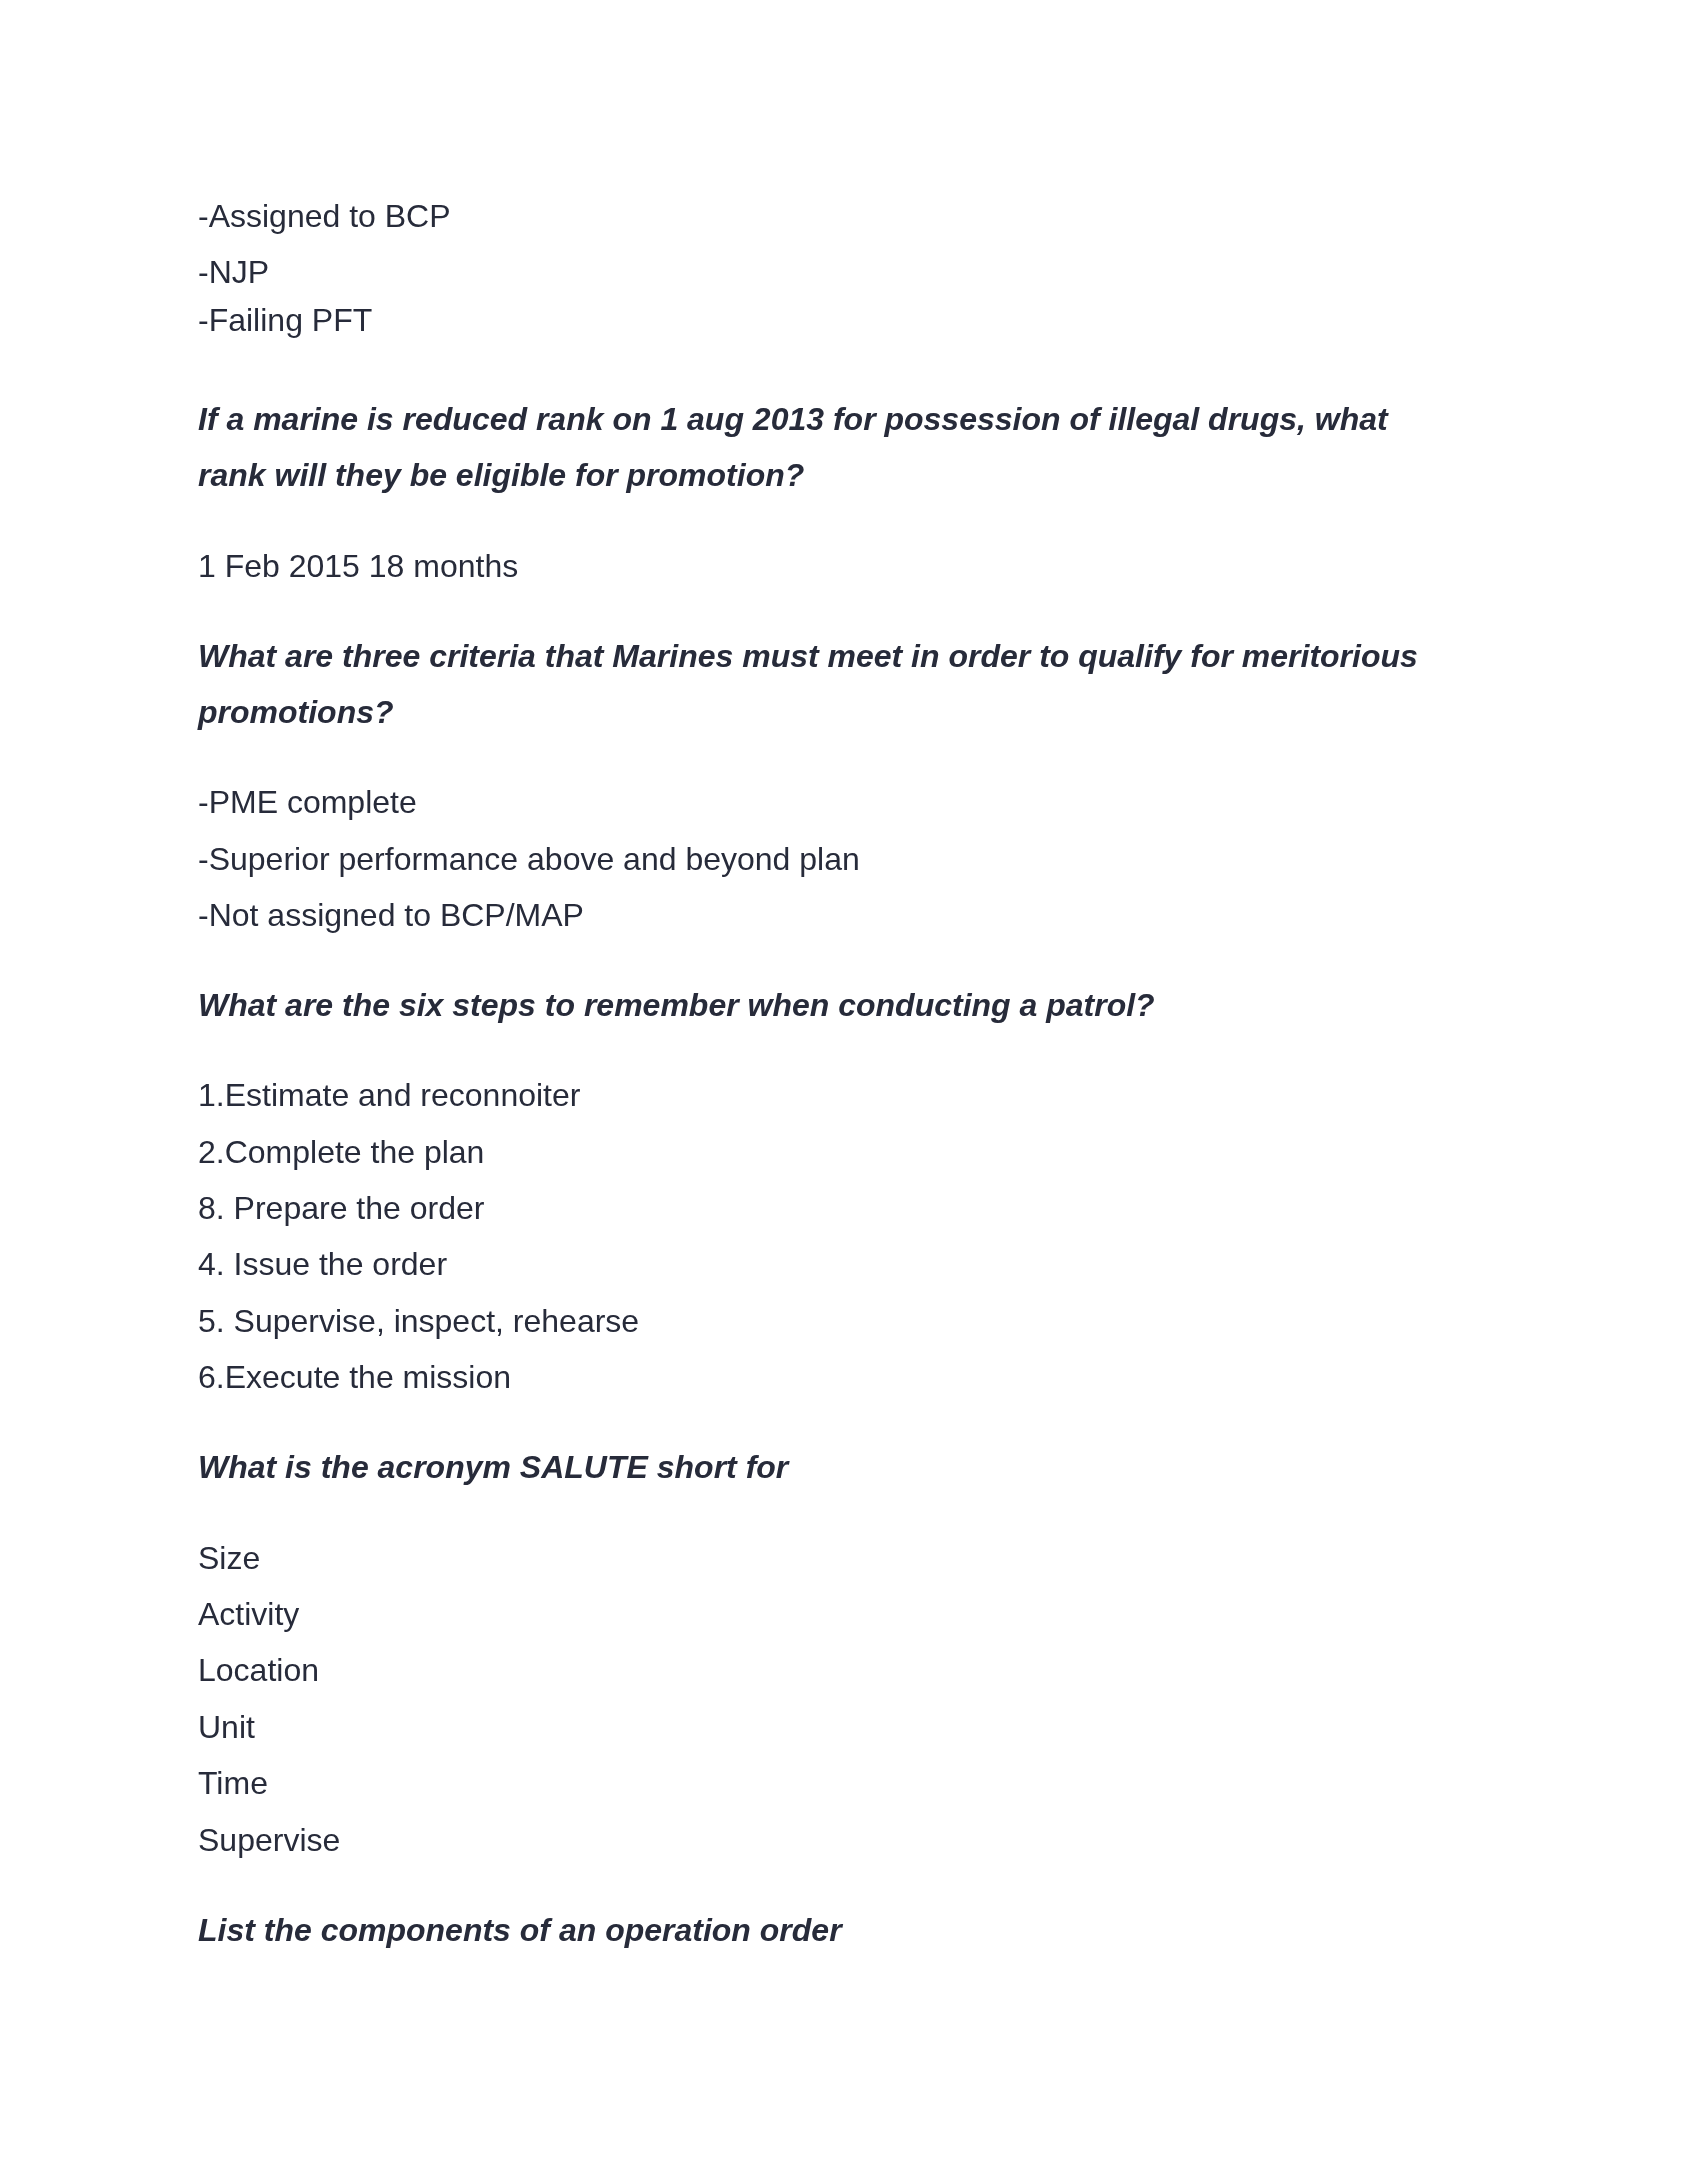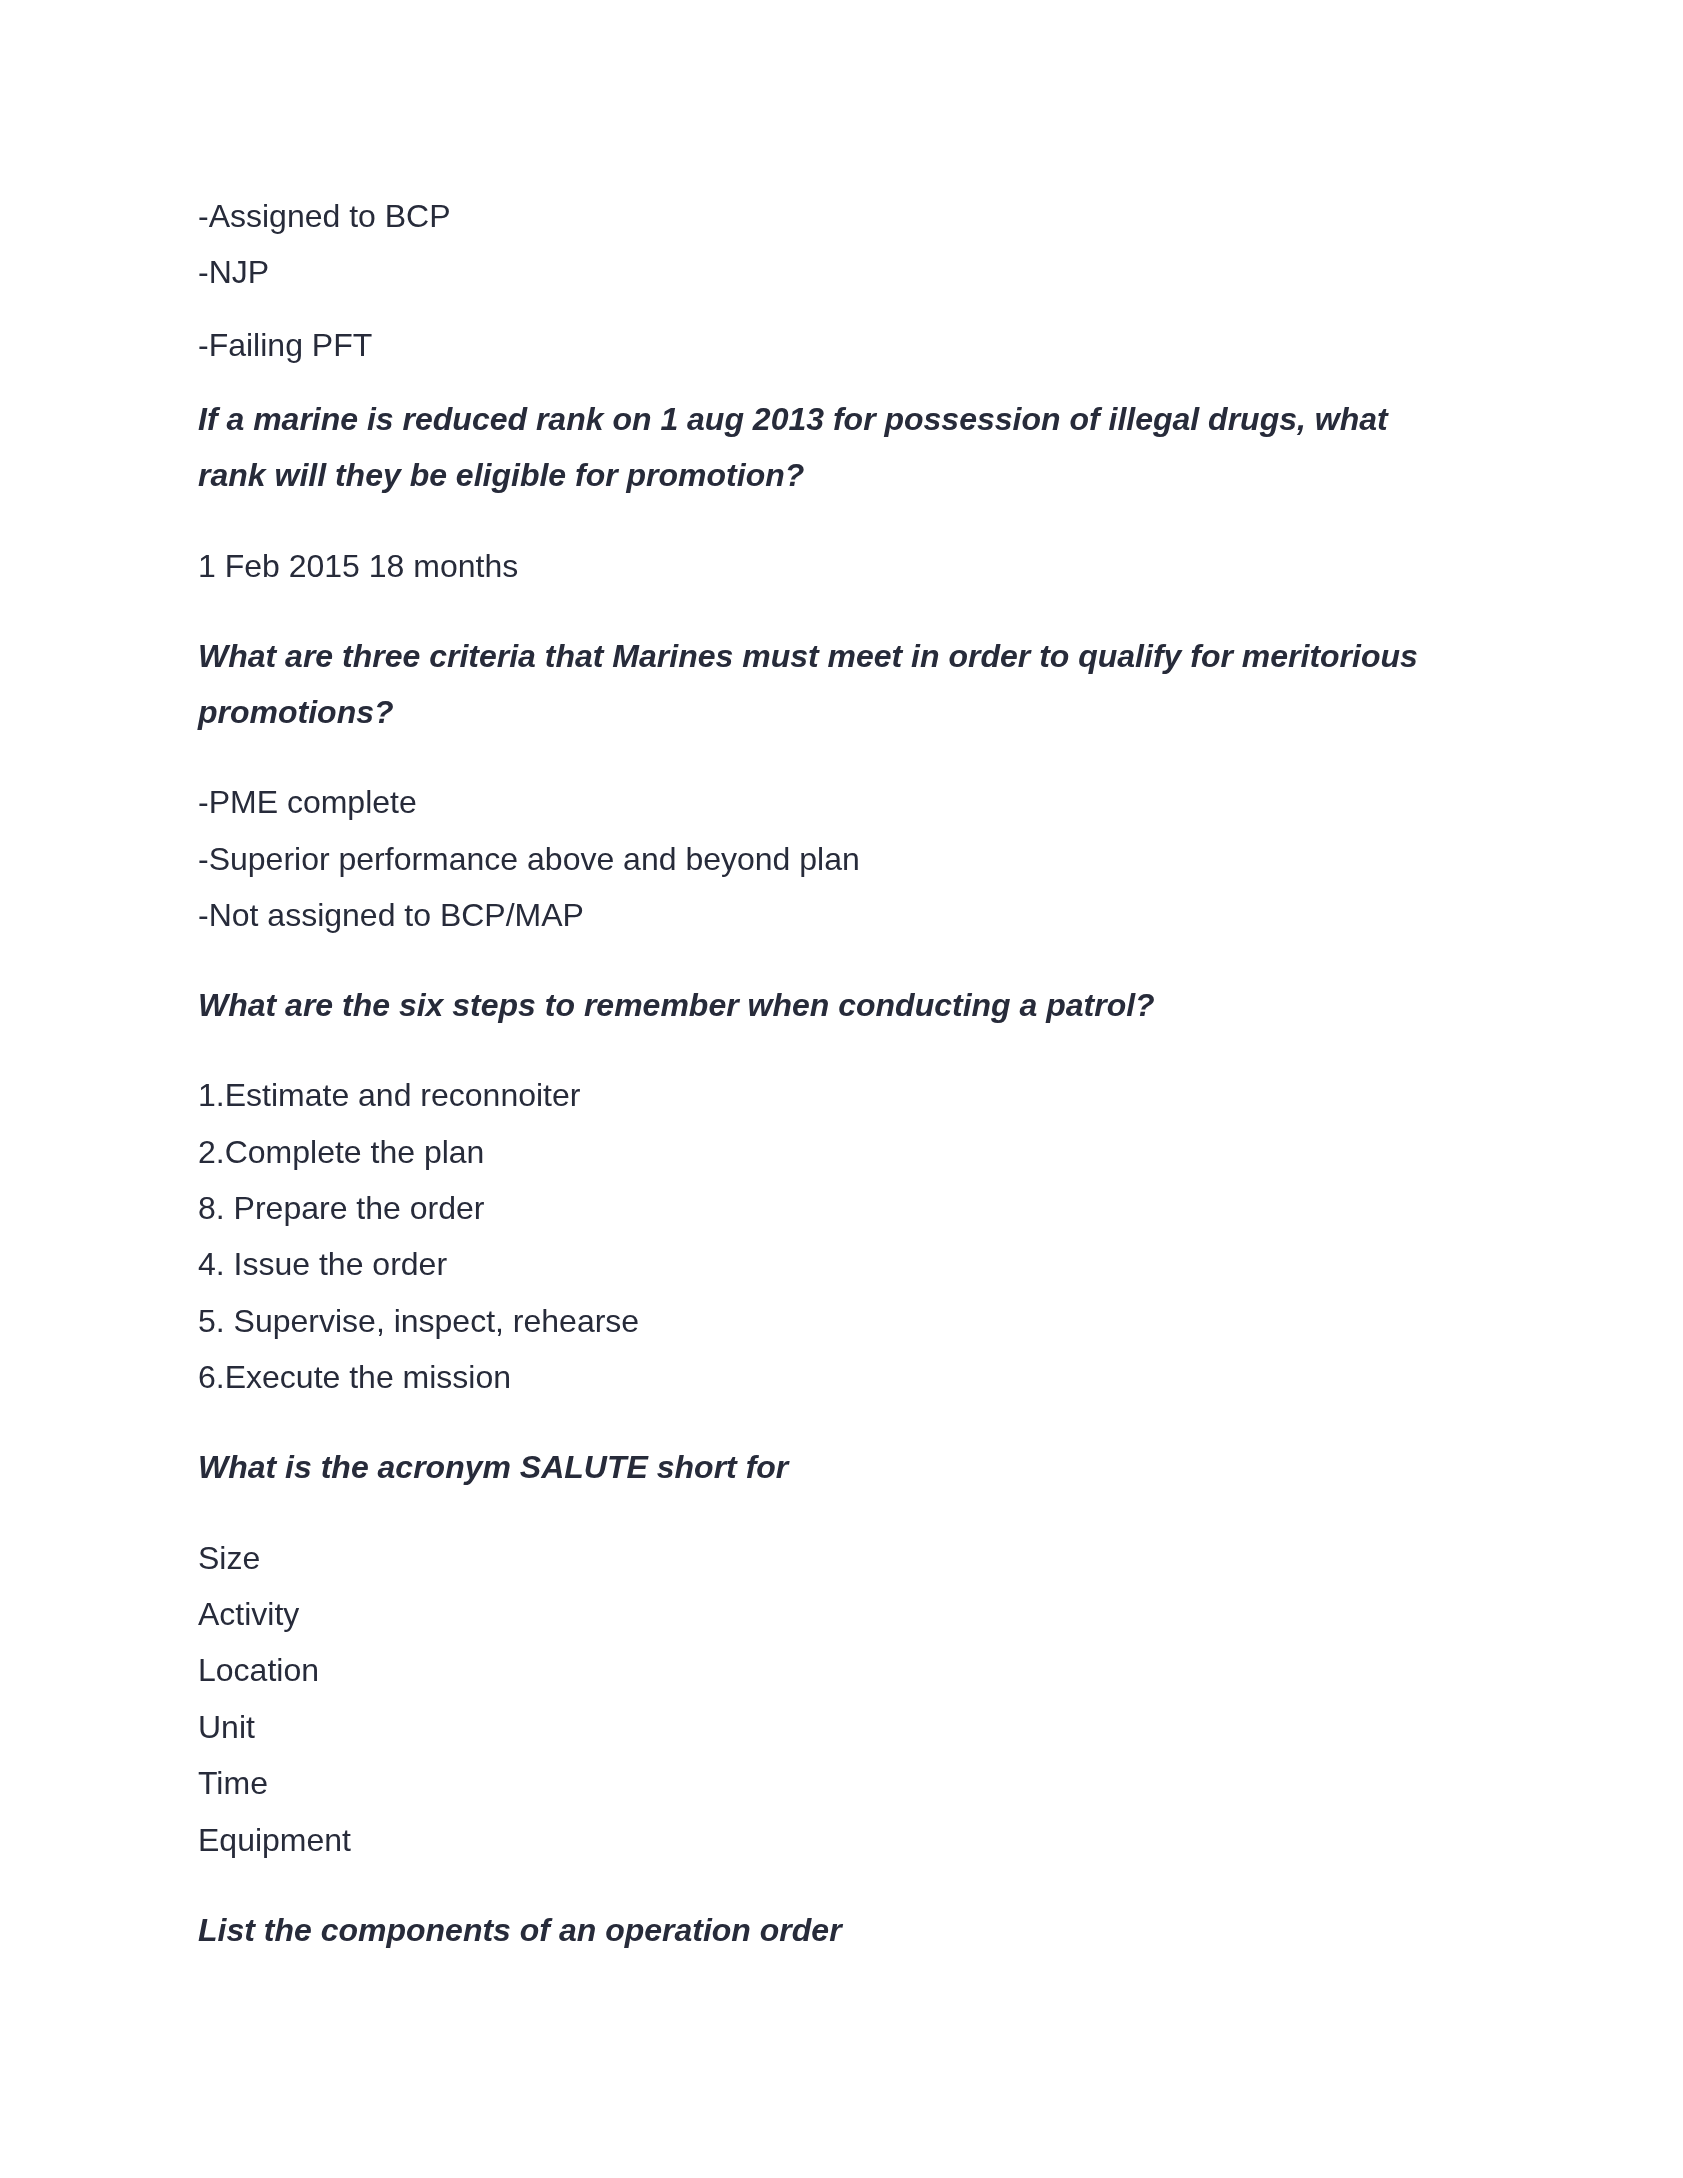--- a/index.html
+++ b/index.html
@@ -9,21 +9,21 @@
     .line { position: absolute; left: 0; white-space: nowrap; font-size: 32px; line-height: 40px; }
     .q { font-weight: bold; font-style: italic; }
   </style>
 </head>
 <body>
 
 <div class="page">
 
   <div class="line" style="top:196px">-Assigned to BCP</div>
   <div class="line" style="top:252px">-NJP</div>
-  <div class="line" style="top:325px">-Failing PFT</div>
+  <div class="line" style="top:300px">-Failing PFT</div>
 
   <div class="line q" style="top:399px">If a marine is reduced rank on 1 aug 2013 for possession of illegal drugs, what</div>
   <div class="line q" style="top:455px">rank will they be eligible for promotion?</div>
 
   <div class="line" style="top:546px">1 Feb 2015 18 months</div>
 
   <div class="line q" style="top:636px">What are three criteria that Marines must meet in order to qualify for meritorious</div>
   <div class="line q" style="top:692px">promotions?</div>
 
   <div class="line" style="top:782px">-PME complete</div>
@@ -39,17 +39,17 @@
   <div class="line" style="top:1301px">5. Supervise, inspect, rehearse</div>
   <div class="line" style="top:1357px">6.Execute the mission</div>
 
   <div class="line q" style="top:1447px">What is the acronym SALUTE short for</div>
 
   <div class="line" style="top:1538px">Size</div>
   <div class="line" style="top:1594px">Activity</div>
   <div class="line" style="top:1650px">Location</div>
   <div class="line" style="top:1707px">Unit</div>
   <div class="line" style="top:1763px">Time</div>
-  <div class="line" style="top:1820px">Equipment</div>
+  <div class="line" style="top:1820px">Supervise</div>
 
   <div class="line q" style="top:1910px">List the components of an operation order</div>
 </div>
 
 
 </body></html>

